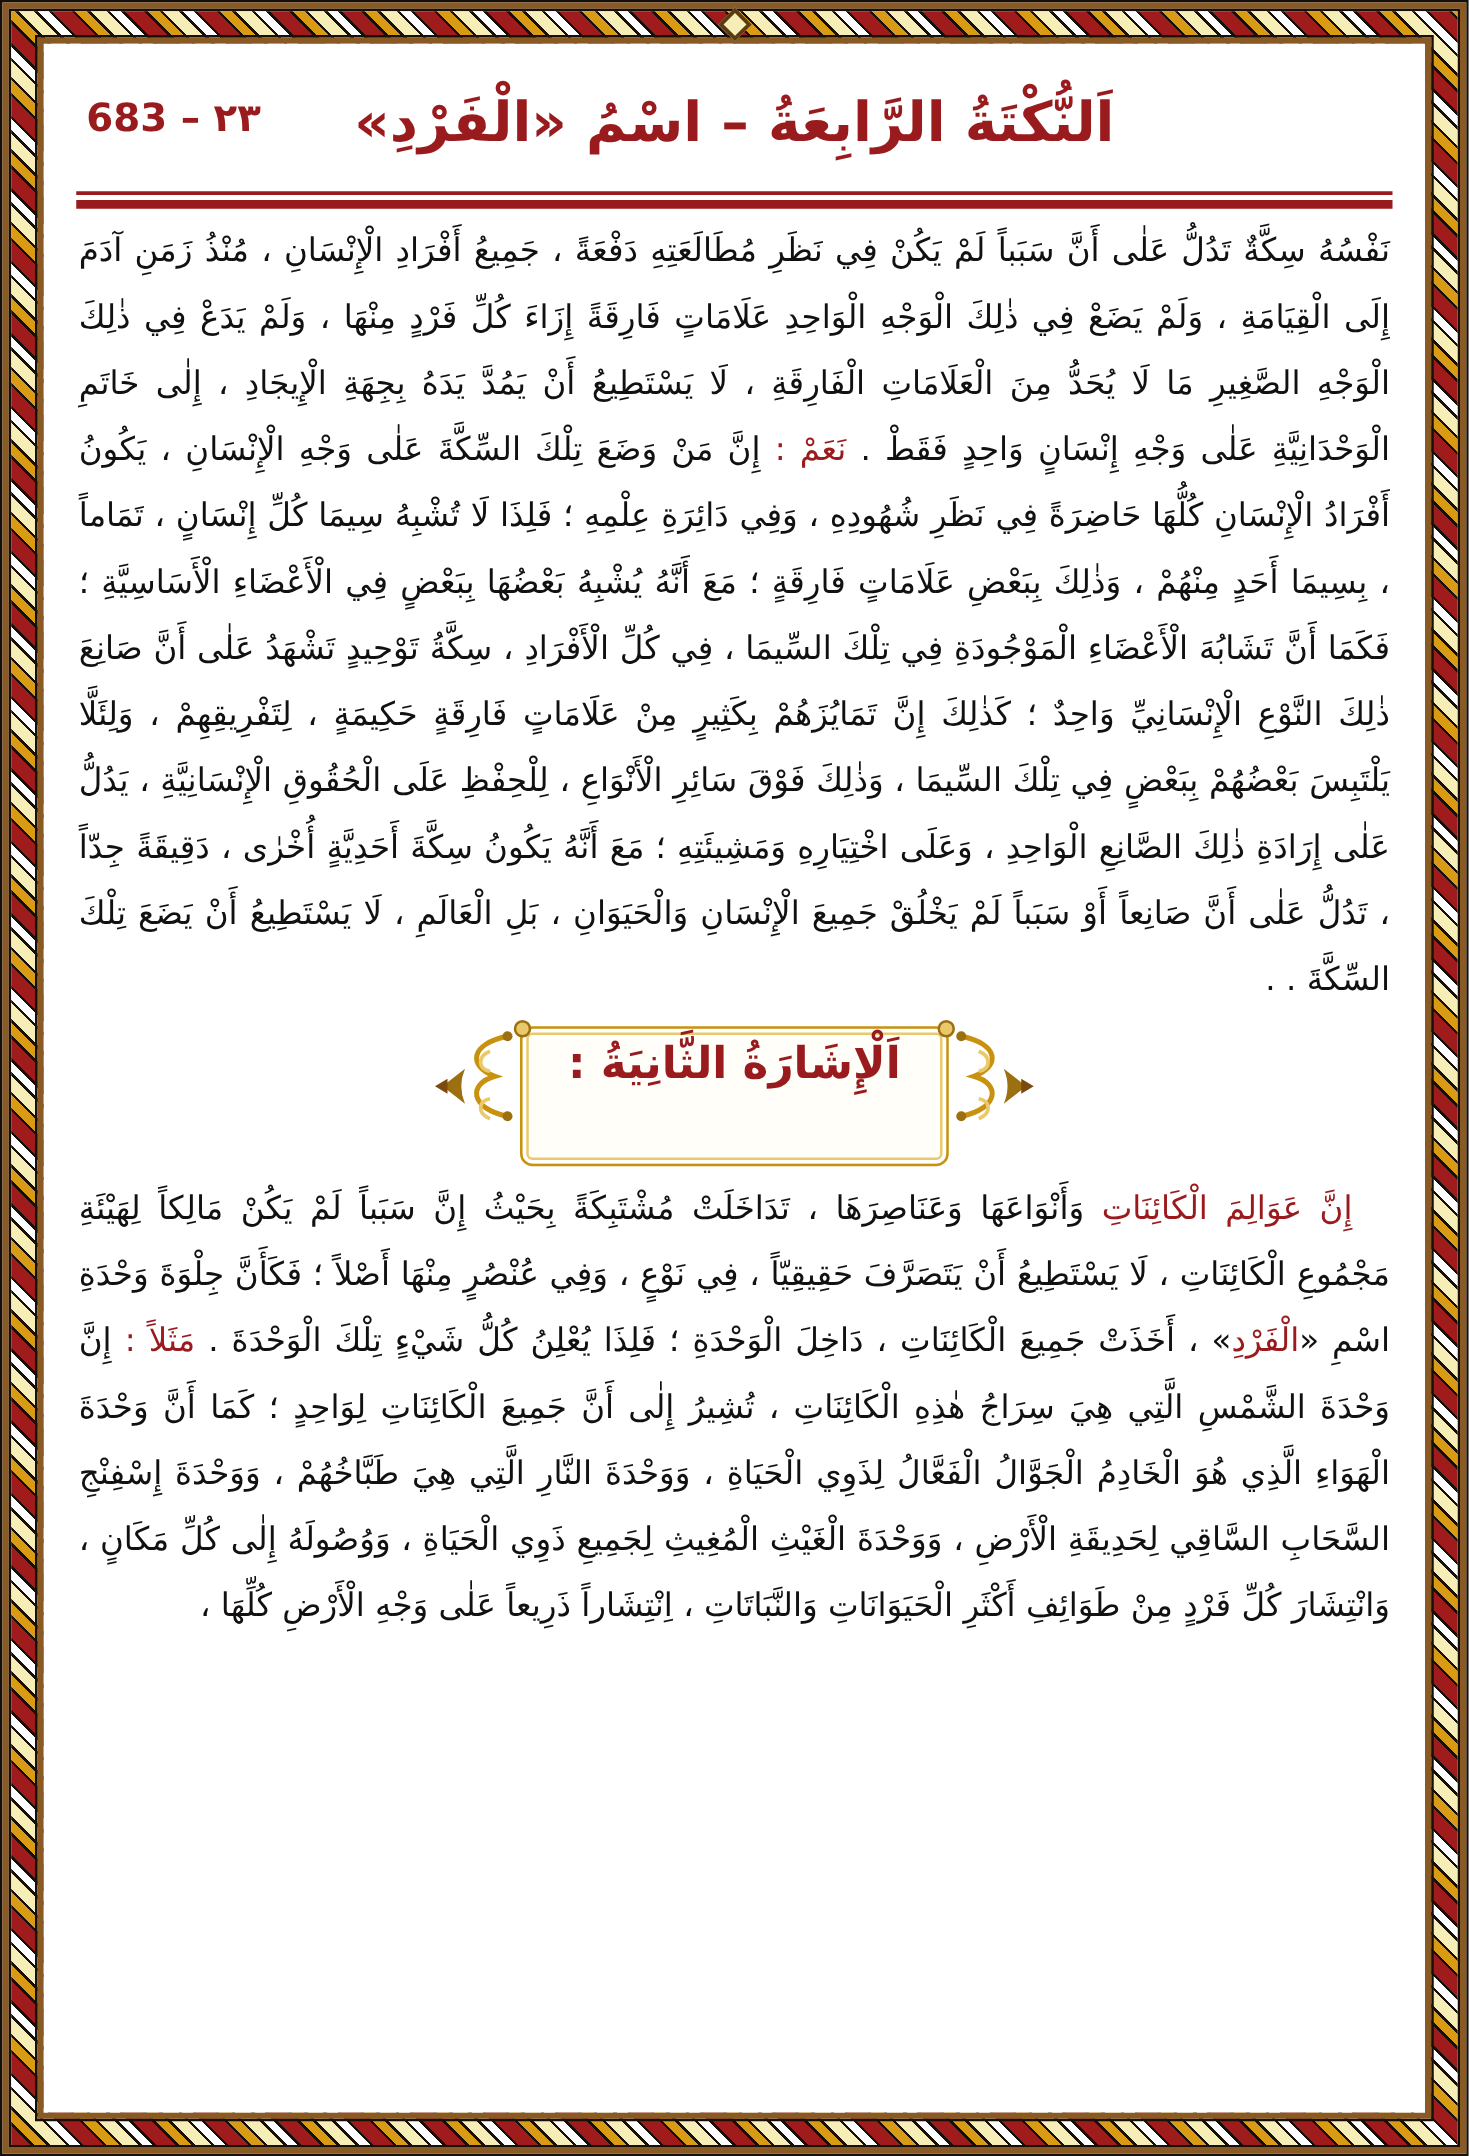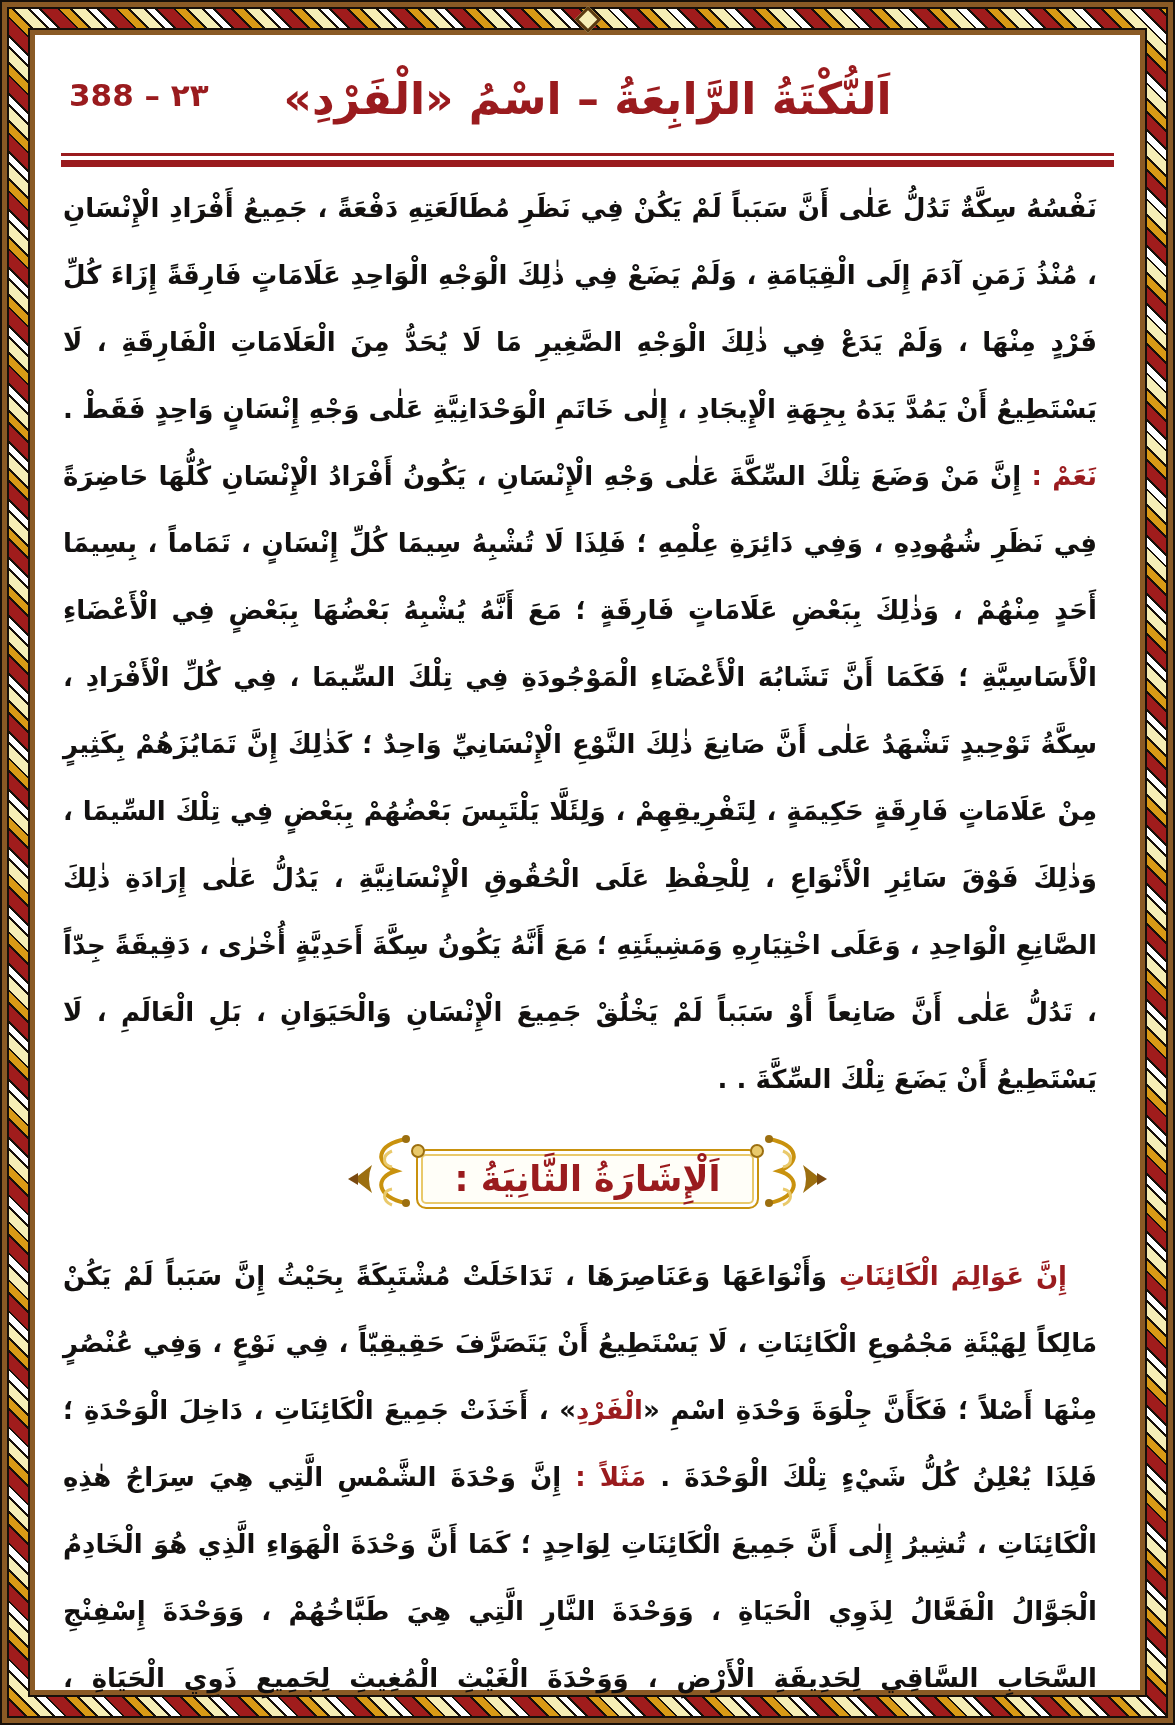--- a/index.html
+++ b/index.html
@@ -52,28 +52,28 @@
   }
   .page-title{
     text-align:center;padding-top:18px;
     color:var(--accent);font-size:44px;font-weight:bold;direction:rtl;
   }
   .rule-thin{height:3px;background:var(--accent);margin-top:14px;}
   .rule-thick{height:7px;background:var(--accent);margin-top:4px;}
   
   .text{
     direction:rtl;text-align:justify;color:var(--ink);
-    font-size:26px;line-height:67px;font-weight:bold;
-    margin:8px 17px 0 2px;
+    font-size:26px;line-height:53px;font-weight:normal;
+    margin:8px 2px 0 2px;
   }
   .text .red{color:var(--accent);}
   .indent{text-indent:30px;}
   
   .section-ornament{
-    display:flex;align-items:center;justify-content:center;
+    display:flex;justify-content:center;
     gap:4px;margin:10px 0 6px 0;height:112px;
   }
   .heading-frame{
     position:relative;border:2px solid #c9920e;border-radius:10px;
     background:#fffef8;padding:8px 36px;
     box-shadow:0 0 0 3px #fff inset,0 0 0 5px #e9c96b inset;
   }
   .heading-frame::before,.heading-frame::after{
     content:"";position:absolute;width:10px;height:10px;border-radius:50%;
     background:#e9c96b;border:2px solid #9c6f10;top:-7px;
@@ -94,21 +94,21 @@
 <div class="b-brown1"></div>
 <div class="b-black2"></div>
 <div class="braid"></div>
 <div class="b-black3"></div>
 <div class="b-brown2"></div>
 <div class="top-diamond"></div>
 
 <div class="page">
 
   <div class="header">
-    <div class="page-number">٢٣ – 388</div>
+    <div class="page-number">٢٣ – 683</div>
     <div class="page-title">اَلنُّكْتَةُ الرَّابِعَةُ – اسْمُ «الْفَرْدِ»</div>
   </div>
   <div class="rule-thin"></div>
   <div class="rule-thick"></div>
 
   <p class="text"><span>نَفْسُهُ سِكَّةٌ تَدُلُّ عَلٰى أَنَّ سَبَباً لَمْ يَكُنْ فِي نَظَرِ مُطَالَعَتِهِ دَفْعَةً ، جَمِيعُ أَفْرَادِ الْإِنْسَانِ ، مُنْذُ زَمَنِ آدَمَ إِلَى الْقِيَامَةِ ، وَلَمْ يَضَعْ فِي ذٰلِكَ الْوَجْهِ الْوَاحِدِ عَلَامَاتٍ فَارِقَةً إِزَاءَ كُلِّ فَرْدٍ مِنْهَا ، وَلَمْ يَدَعْ فِي ذٰلِكَ الْوَجْهِ الصَّغِيرِ مَا لَا يُحَدُّ مِنَ الْعَلَامَاتِ الْفَارِقَةِ ، لَا يَسْتَطِيعُ أَنْ يَمُدَّ يَدَهُ بِجِهَةِ الْإِيجَادِ ، إِلٰى خَاتَمِ الْوَحْدَانِيَّةِ عَلٰى وَجْهِ إِنْسَانٍ وَاحِدٍ فَقَطْ . </span><span class="red">نَعَمْ :</span><span> إِنَّ مَنْ وَضَعَ تِلْكَ السِّكَّةَ عَلٰى وَجْهِ الْإِنْسَانِ ، يَكُونُ أَفْرَادُ الْإِنْسَانِ كُلُّهَا حَاضِرَةً فِي نَظَرِ شُهُودِهِ ، وَفِي دَائِرَةِ عِلْمِهِ ؛ فَلِذَا لَا تُشْبِهُ سِيمَا كُلِّ إِنْسَانٍ ، تَمَاماً ، بِسِيمَا أَحَدٍ مِنْهُمْ ، وَذٰلِكَ بِبَعْضِ عَلَامَاتٍ فَارِقَةٍ ؛ مَعَ أَنَّهُ يُشْبِهُ بَعْضُهَا بِبَعْضٍ فِي الْأَعْضَاءِ الْأَسَاسِيَّةِ ؛ فَكَمَا أَنَّ تَشَابُهَ الْأَعْضَاءِ الْمَوْجُودَةِ فِي تِلْكَ السِّيمَا ، فِي كُلِّ الْأَفْرَادِ ، سِكَّةُ تَوْحِيدٍ تَشْهَدُ عَلٰى أَنَّ صَانِعَ ذٰلِكَ النَّوْعِ الْإِنْسَانِيِّ وَاحِدٌ ؛ كَذٰلِكَ إِنَّ تَمَايُزَهُمْ بِكَثِيرٍ مِنْ عَلَامَاتٍ فَارِقَةٍ حَكِيمَةٍ ، لِتَفْرِيقِهِمْ ، وَلِئَلَّا يَلْتَبِسَ بَعْضُهُمْ بِبَعْضٍ فِي تِلْكَ السِّيمَا ، وَذٰلِكَ فَوْقَ سَائِرِ الْأَنْوَاعِ ، لِلْحِفْظِ عَلَى الْحُقُوقِ الْإِنْسَانِيَّةِ ، يَدُلُّ عَلٰى إِرَادَةِ ذٰلِكَ الصَّانِعِ الْوَاحِدِ ، وَعَلَى اخْتِيَارِهِ وَمَشِيئَتِهِ ؛ مَعَ أَنَّهُ يَكُونُ سِكَّةَ أَحَدِيَّةٍ أُخْرٰى ، دَقِيقَةً جِدّاً ، تَدُلُّ عَلٰى أَنَّ صَانِعاً أَوْ سَبَباً لَمْ يَخْلُقْ جَمِيعَ الْإِنْسَانِ وَالْحَيَوَانِ ، بَلِ الْعَالَمِ ، لَا يَسْتَطِيعُ أَنْ يَضَعَ تِلْكَ السِّكَّةَ . .</span></p>
 
   <div class="section-ornament">
     <svg class="flourish" viewBox="0 0 66 96">
       <path d="M8 48 L26 34 Q20 48 26 62 Z" fill="#9c6f10"></path>

